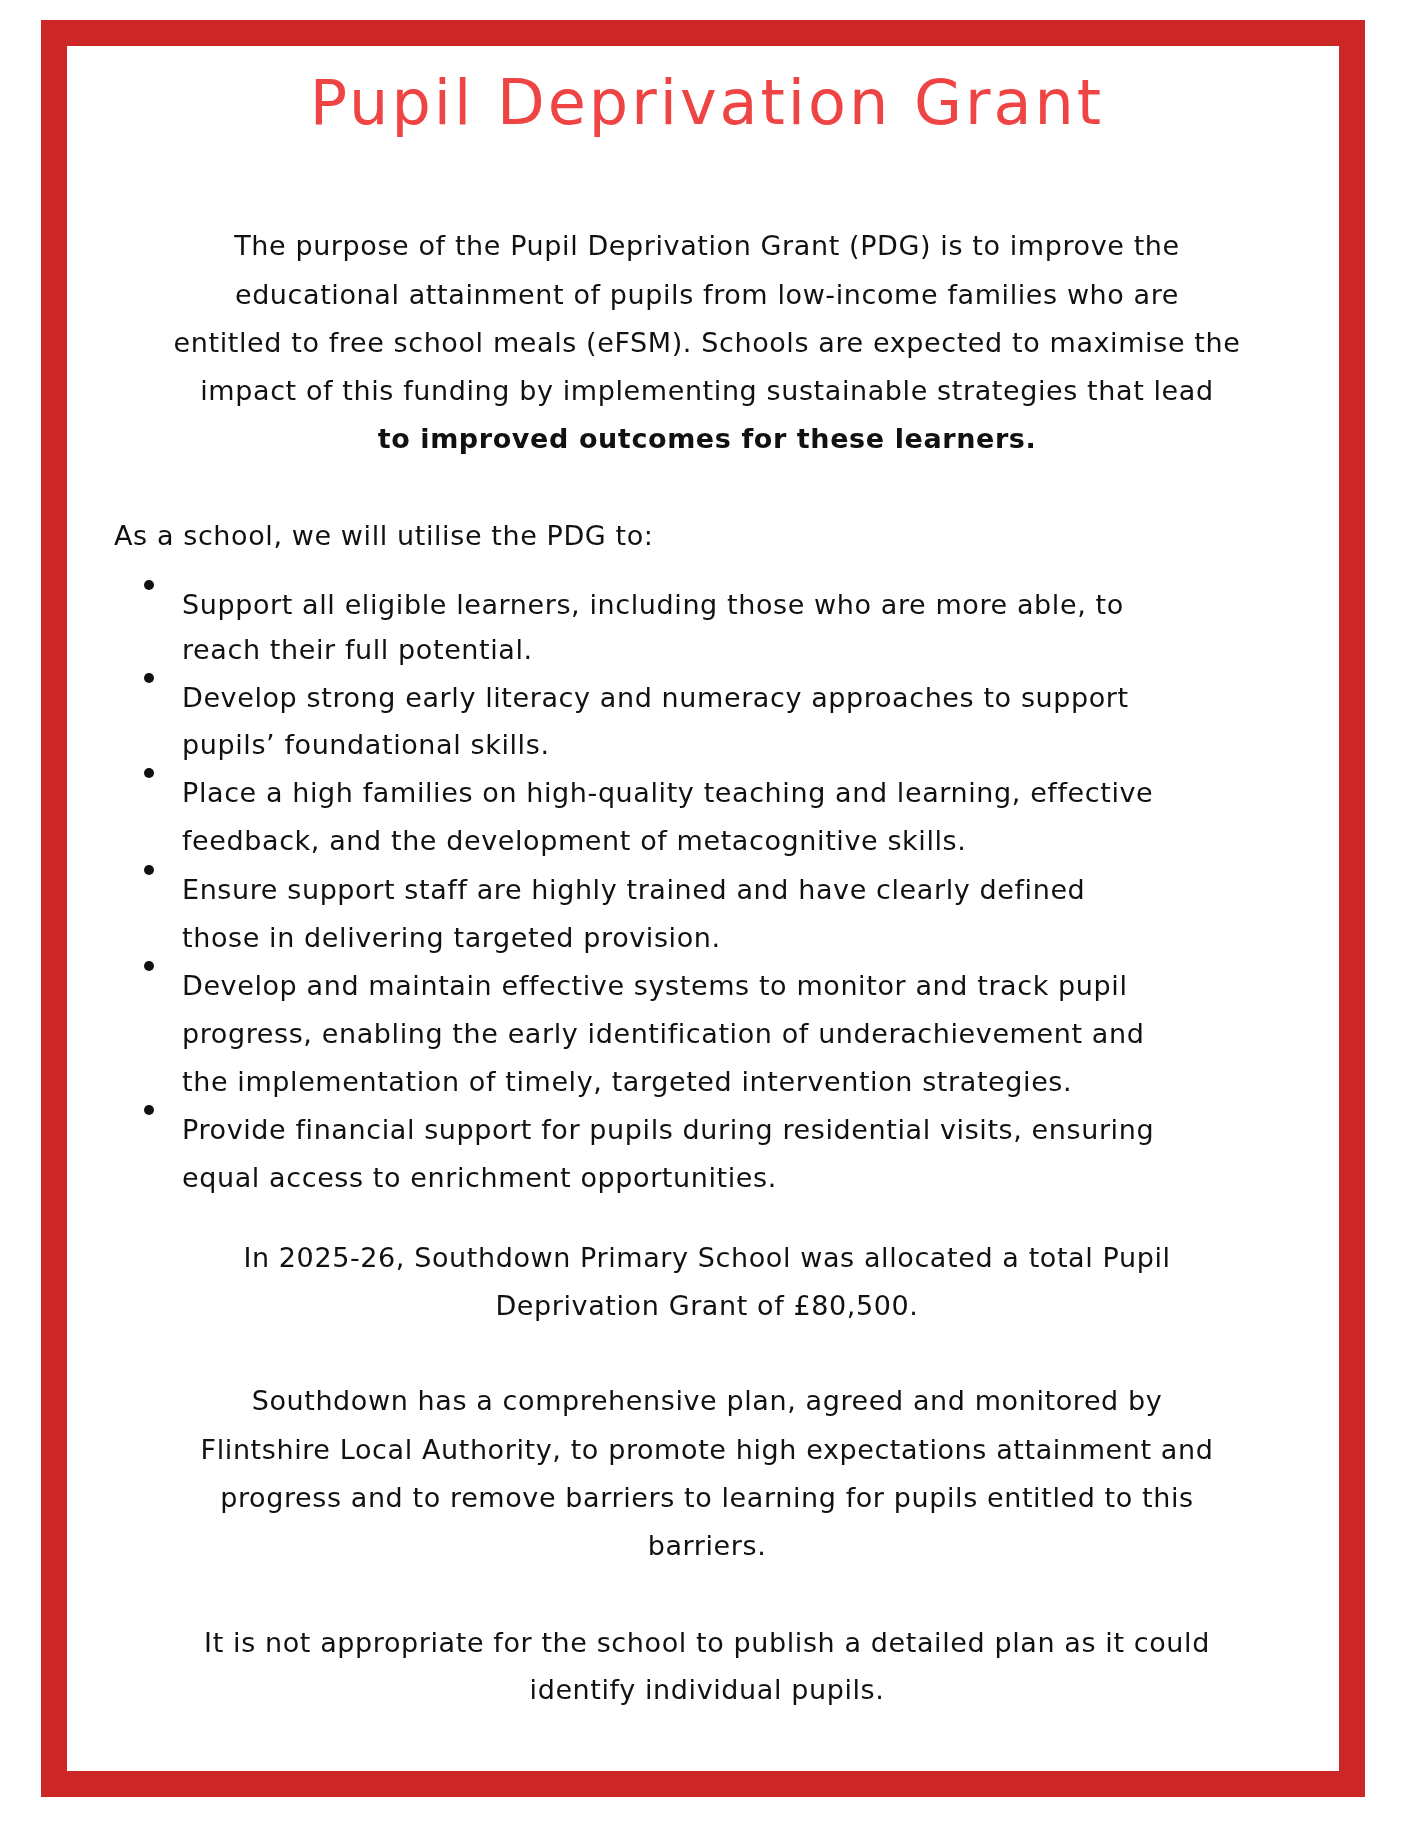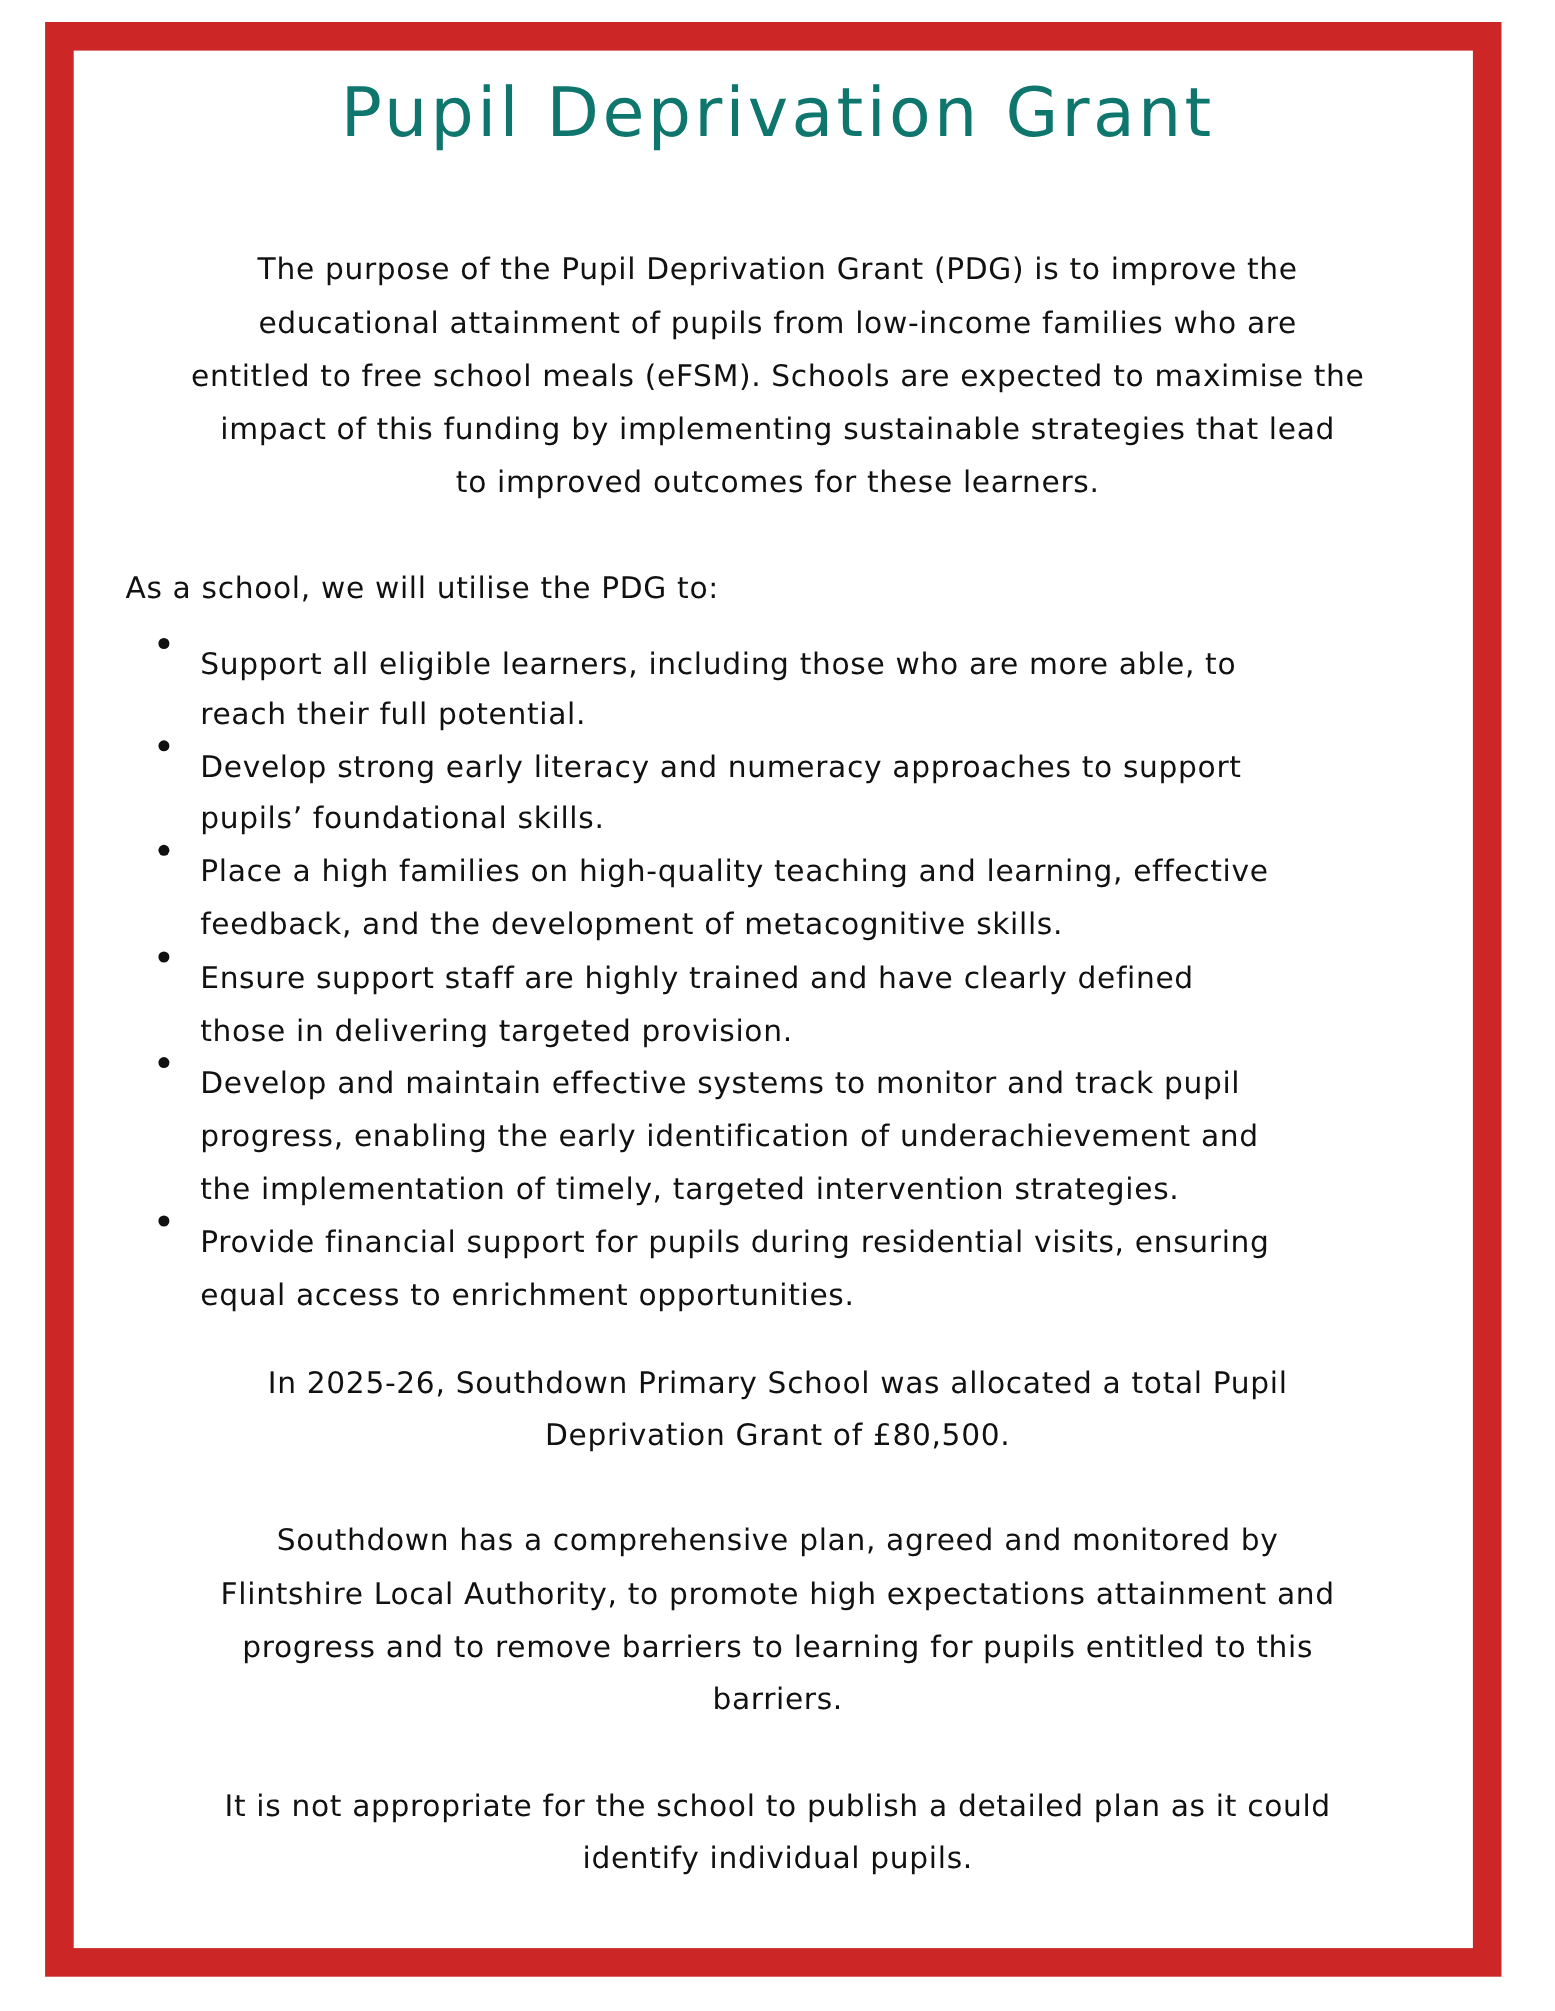--- a/index.html
+++ b/index.html
@@ -61,28 +61,28 @@
     border-radius: 50%;
     background: #111111;
     left: 144px;
   }
 </style>
 </head>
 <body>
 
 <div class="frame" style="border-color: rgb(204, 38, 38);"></div>
 
-<h1 class="title" style="color: #0f766e;">Pupil Deprivation Grant</h1>
+<h1 class="title" style="color: #ef4444;">Pupil Deprivation Grant</h1>
 
 <div>
   <div class="line center" style="top:232px"><span style="white-space: nowrap;">The purpose of the Pupil Deprivation Grant (PDG) is to improve the</span></div>
   <div class="line center" style="top:281px"><span style="white-space: nowrap;">educational attainment of pupils from low-income families who are</span></div>
   <div class="line center" style="top:329px"><span style="white-space: nowrap;">entitled to free school meals (eFSM). Schools are expected to maximise the</span></div>
   <div class="line center" style="top:377px"><span style="white-space: nowrap;">impact of this funding by implementing sustainable strategies that lead</span></div>
-  <div class="line center" style="top:425px"><span style="white-space: nowrap;">to improved outcomes for these learners.</span></div>
+  <div class="line center" style="top:425px"><span style="white-space: nowrap; font-weight: bold;">to improved outcomes for these learners.</span></div>
 </div>
 
 <div class="line left-lead" style="top:522px">As a school, we will utilise the PDG to:</div>
 
 <div>
   <div>
     <span class="bullet" style="top:580px"></span>
     <div class="line item-text" style="top:571px">Support all eligible learners, including those who are more able, to</div>
     <div class="line item-text" style="top:616px">reach their full potential.</div>
   </div>

